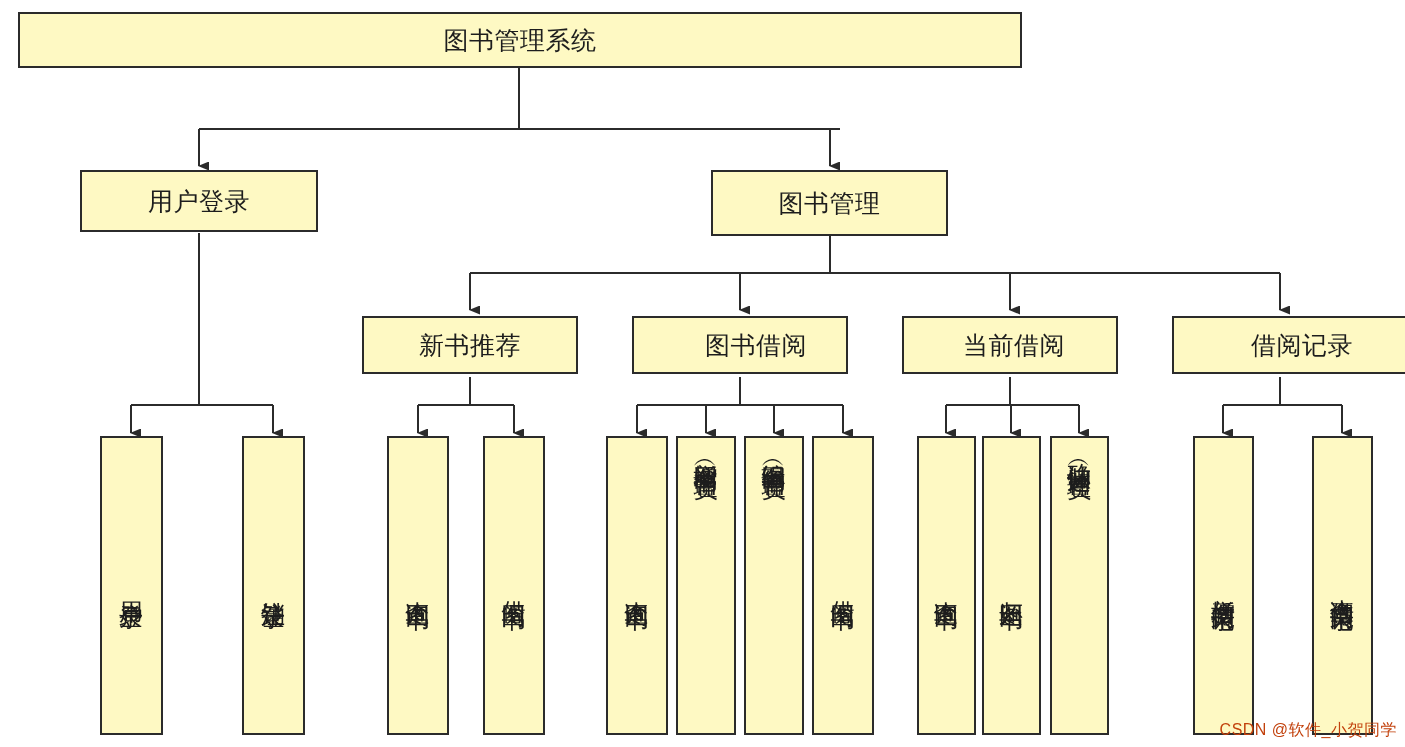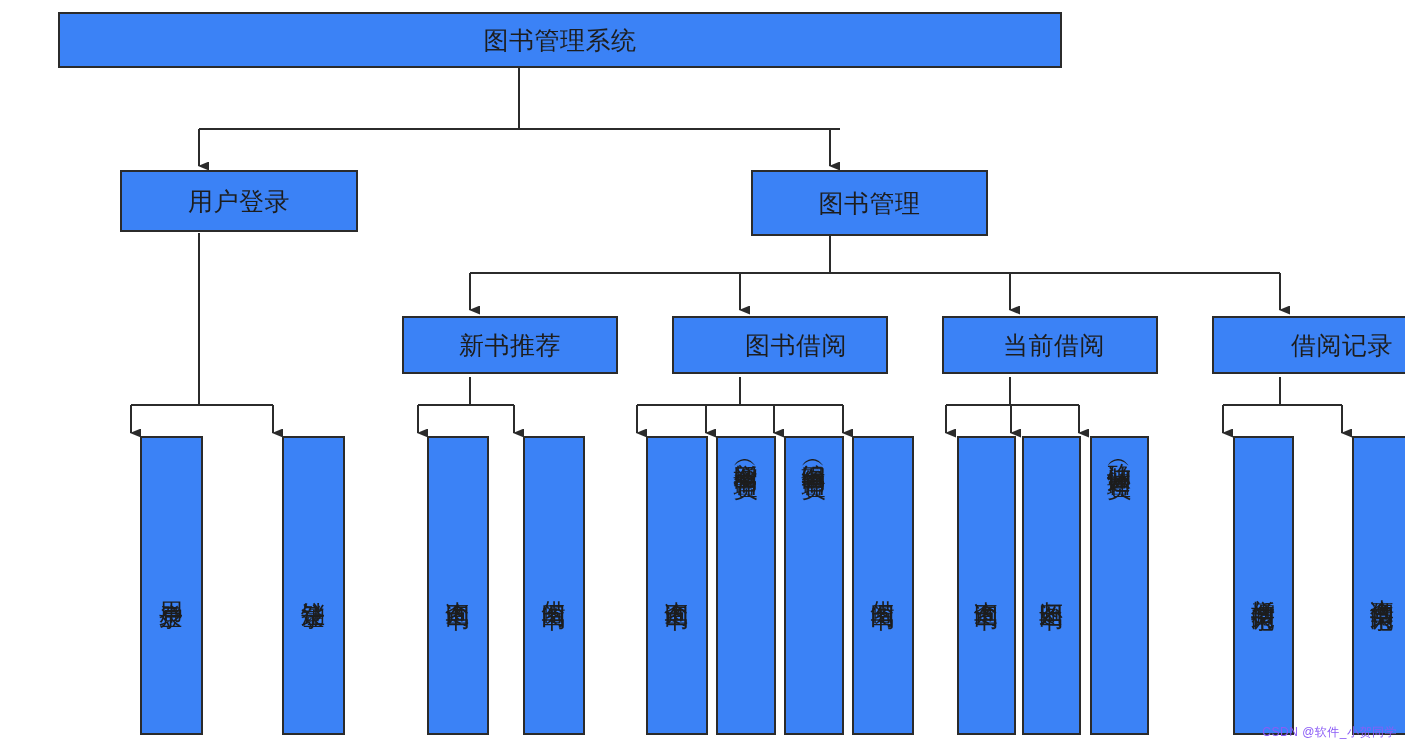--- a/index.html
+++ b/index.html
@@ -23,27 +23,26 @@
     position: absolute;
     left: 0;
     top: 0;
     width: 1405px;
     height: 747px;
     pointer-events: none;
   }
   .node {
     position: absolute;
     box-sizing: border-box;
-    background: #3b82f6;
+    background: #fef9c3;
     border: 2.5px solid #2b2b2b;
     display: flex;
     align-items: center;
     justify-content: center;
     z-index: 2;
-    margin-left: 40px;
   }
   .node-label {
     font-size: 25px;
     line-height: 1.12;
     letter-spacing: 0.5px;
     color: #1d1d1d;
     white-space: nowrap;
   }
   
   .node.leaf {
@@ -61,22 +60,22 @@
     height: auto;
   }
   .node.leaf.centered {
     align-items: center;
     padding-top: 0;
   }
   #watermark {
     position: absolute;
     right: 8px;
     bottom: 6px;
-    font-size: 12px;
-    color: #8b5cf6;
+    font-size: 16px;
+    color: #c2410c;
     letter-spacing: 0.5px;
     z-index: 5;
     white-space: nowrap;
   }
 </style>
 </head>
 <body>
 
 <div id="diagram-root">
 

